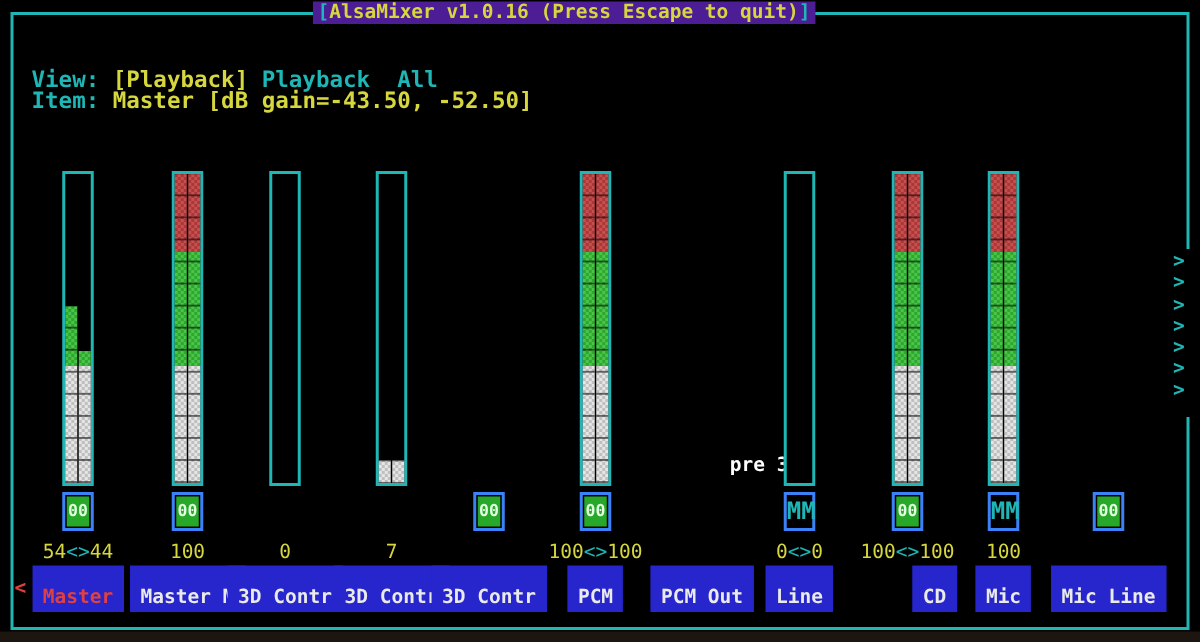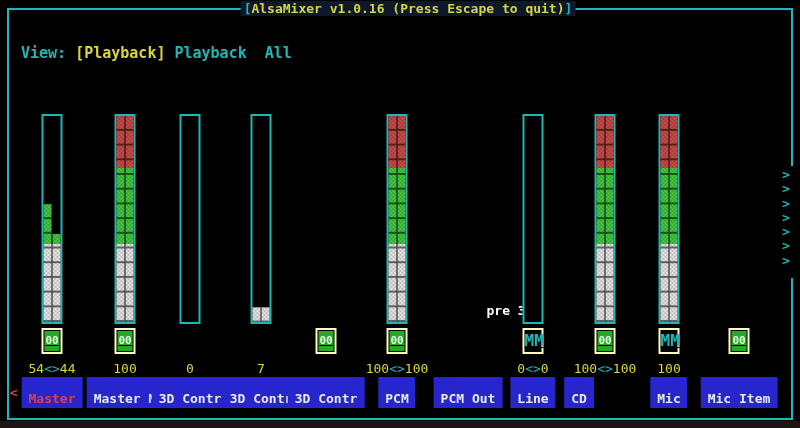--- a/index.html
+++ b/index.html
@@ -8,22 +8,22 @@
     font-family:"DejaVu Sans Mono", monospace; overflow:hidden;
     -webkit-user-select:none; user-select:none;
   }
   .cyan   { color:#1fb6b6; }
   .yellow { color:#d6d63e; }
   .win-border {
     position:absolute; left:7px; top:8px; width:786px; height:412px;
     border:2px solid #1fb6b6; box-sizing:border-box;
   }
   .title {
-    position:absolute; top:1px; left:408px; transform:translateX(-50%);
-    background:#0f172a; padding:0 3px; font-size:13px; font-weight:bold;
+    position:absolute; top:1px; left:376px; transform:translateX(-50%);
+    background:#4c1d95; padding:0 3px; font-size:13px; font-weight:bold;
     white-space:pre; z-index:3;
   }
   .hline {
     position:absolute; left:21px; font-size:15px; font-weight:bold;
     white-space:pre; z-index:2;
   }
   .hline .gap { padding-left:9px; }
   #row-card { top:15px; } #row-chip { top:29px; }
   #row-view { top:44px; } #row-item { top:58px; }
   .scroll-patch {
@@ -43,22 +43,22 @@
   
   .bar-box {
     position:absolute; top:114px; width:21px; height:210px;
     border:2px solid #1fb6b6; box-sizing:border-box; background:#000;
     transform:translateX(-50%); z-index:2;
   }
   .chan { position:absolute; bottom:0; width:8px; }
   .chan.L { left:0; } .chan.R { left:9px; }
   .mute-box {
     position:absolute; top:328px; width:21px; height:26px;
-    border:2px solid #fef9c3; box-sizing:border-box; background:#000;
-    transform:translateX(-50%); z-index:2; text-align:center;text-decoration:underline;
+    border:2px solid #3b82f6; box-sizing:border-box; background:#000;
+    transform:translateX(-50%); z-index:2; text-align:center;
   }
   .mute-on {
     width:15px; height:20px; margin:1px auto 0; background:#28a828;
     color:#e2ffe2; font-size:11px; font-weight:bold; line-height:20px;
   }
   .mute-mm {
     color:#1fb6b6; font-size:16px; font-weight:bold; line-height:21px;
   }
   .val {
     position:absolute; top:361px; transform:translateX(-50%);
@@ -88,20 +88,21 @@
 
   <div class="bottom-strip"></div>
   <div class="win-border"></div>
 
   <div class="title"><span class="cyan">[</span><span class="yellow">AlsaMixer v1.0.16 (Press Escape to quit)</span><span class="cyan">]</span></div>
 
 
 
   <div class="hline" id="row-view"><span class="cyan">View:</span><span class="yellow gap">[Playback]</span><span class="cyan gap">Playback  All</span></div>
 
+  <div class="hline" id="row-item"><span class="cyan">Item:</span><span class="yellow gap">Master [dB gain=-43.50, -52.50]</span></div>
 
   <div id="mixer">
       <div class="bar-box" style="left: 52px;">
         <div class="chan L" style="height: 118px; background-image: linear-gradient(to top, rgba(0, 0, 0, 0.55) 0px, rgba(0, 0, 0, 0.55) 1.5px, rgba(0, 0, 0, 0) 1.5px), repeating-conic-gradient(rgba(0, 0, 0, 0.16) 0%, rgba(0, 0, 0, 0.16) 25%, rgba(255, 255, 255, 0.05) 0%, rgba(255, 255, 255, 0.05) 50%), linear-gradient(to top, rgb(228, 228, 228) 0px, rgb(228, 228, 228) 78px, rgb(60, 196, 60) 78px, rgb(60, 196, 60) 154px, rgb(200, 68, 68) 154px, rgb(200, 68, 68) 206px); background-position: left bottom, left bottom, left bottom; background-size: 100% 14.714px, 4px 4px, 100% 206px; background-repeat: repeat-y, repeat, no-repeat;"></div>
         <div class="chan R" style="height: 88px; background-image: linear-gradient(to top, rgba(0, 0, 0, 0.55) 0px, rgba(0, 0, 0, 0.55) 1.5px, rgba(0, 0, 0, 0) 1.5px), repeating-conic-gradient(rgba(0, 0, 0, 0.16) 0%, rgba(0, 0, 0, 0.16) 25%, rgba(255, 255, 255, 0.05) 0%, rgba(255, 255, 255, 0.05) 50%), linear-gradient(to top, rgb(228, 228, 228) 0px, rgb(228, 228, 228) 78px, rgb(60, 196, 60) 78px, rgb(60, 196, 60) 154px, rgb(200, 68, 68) 154px, rgb(200, 68, 68) 206px); background-position: left bottom, left bottom, left bottom; background-size: 100% 14.714px, 4px 4px, 100% 206px; background-repeat: repeat-y, repeat, no-repeat;"></div>
       </div>
       <div class="mute-box" style="left: 52px;">
         <div class="mute-on">00</div>
       </div>
       <div class="val" style="left: 52px;"><span>54</span><span class="sep">&lt;&gt;</span><span>44</span></div>
@@ -146,34 +147,34 @@
       <div class="val" style="left: 533px;"><span>0</span><span class="sep">&lt;&gt;</span><span>0</span></div>
       <div class="label-row" style="left: 533px;"><span class="label-box">Line</span></div>
       <div class="bar-box" style="left: 605px;">
         <div class="chan L" style="height: 206px; background-image: linear-gradient(to top, rgba(0, 0, 0, 0.55) 0px, rgba(0, 0, 0, 0.55) 1.5px, rgba(0, 0, 0, 0) 1.5px), repeating-conic-gradient(rgba(0, 0, 0, 0.16) 0%, rgba(0, 0, 0, 0.16) 25%, rgba(255, 255, 255, 0.05) 0%, rgba(255, 255, 255, 0.05) 50%), linear-gradient(to top, rgb(228, 228, 228) 0px, rgb(228, 228, 228) 78px, rgb(60, 196, 60) 78px, rgb(60, 196, 60) 154px, rgb(200, 68, 68) 154px, rgb(200, 68, 68) 206px); background-position: left bottom, left bottom, left bottom; background-size: 100% 14.714px, 4px 4px, 100% 206px; background-repeat: repeat-y, repeat, no-repeat;"></div>
         <div class="chan R" style="height: 206px; background-image: linear-gradient(to top, rgba(0, 0, 0, 0.55) 0px, rgba(0, 0, 0, 0.55) 1.5px, rgba(0, 0, 0, 0) 1.5px), repeating-conic-gradient(rgba(0, 0, 0, 0.16) 0%, rgba(0, 0, 0, 0.16) 25%, rgba(255, 255, 255, 0.05) 0%, rgba(255, 255, 255, 0.05) 50%), linear-gradient(to top, rgb(228, 228, 228) 0px, rgb(228, 228, 228) 78px, rgb(60, 196, 60) 78px, rgb(60, 196, 60) 154px, rgb(200, 68, 68) 154px, rgb(200, 68, 68) 206px); background-position: left bottom, left bottom, left bottom; background-size: 100% 14.714px, 4px 4px, 100% 206px; background-repeat: repeat-y, repeat, no-repeat;"></div>
       </div>
       <div class="mute-box" style="left: 605px;">
         <div class="mute-on">00</div>
       </div>
       <div class="val" style="left: 605px;"><span>100</span><span class="sep">&lt;&gt;</span><span>100</span></div>
-      <div class="label-row" style="left: 579px;"><span class="label-box">CD</span></div>
+      <div class="label-row" style="left: 623px;"><span class="label-box">CD</span></div>
       <div class="bar-box" style="left: 669px;">
         <div class="chan L" style="height: 206px; background-image: linear-gradient(to top, rgba(0, 0, 0, 0.55) 0px, rgba(0, 0, 0, 0.55) 1.5px, rgba(0, 0, 0, 0) 1.5px), repeating-conic-gradient(rgba(0, 0, 0, 0.16) 0%, rgba(0, 0, 0, 0.16) 25%, rgba(255, 255, 255, 0.05) 0%, rgba(255, 255, 255, 0.05) 50%), linear-gradient(to top, rgb(228, 228, 228) 0px, rgb(228, 228, 228) 78px, rgb(60, 196, 60) 78px, rgb(60, 196, 60) 154px, rgb(200, 68, 68) 154px, rgb(200, 68, 68) 206px); background-position: left bottom, left bottom, left bottom; background-size: 100% 14.714px, 4px 4px, 100% 206px; background-repeat: repeat-y, repeat, no-repeat;"></div>
         <div class="chan R" style="height: 206px; background-image: linear-gradient(to top, rgba(0, 0, 0, 0.55) 0px, rgba(0, 0, 0, 0.55) 1.5px, rgba(0, 0, 0, 0) 1.5px), repeating-conic-gradient(rgba(0, 0, 0, 0.16) 0%, rgba(0, 0, 0, 0.16) 25%, rgba(255, 255, 255, 0.05) 0%, rgba(255, 255, 255, 0.05) 50%), linear-gradient(to top, rgb(228, 228, 228) 0px, rgb(228, 228, 228) 78px, rgb(60, 196, 60) 78px, rgb(60, 196, 60) 154px, rgb(200, 68, 68) 154px, rgb(200, 68, 68) 206px); background-position: left bottom, left bottom, left bottom; background-size: 100% 14.714px, 4px 4px, 100% 206px; background-repeat: repeat-y, repeat, no-repeat;"></div>
       </div>
       <div class="mute-box" style="left: 669px;">
         <div class="mute-mm">MM</div>
       </div>
       <div class="val" style="left: 669px;"><span>100</span></div>
       <div class="label-row" style="left: 669px;"><span class="label-box">Mic</span></div>
       <div class="mute-box" style="left: 739px;">
         <div class="mute-on">00</div>
       </div>
-      <div class="label-row" style="left: 739px;"><span class="label-box">Mic Item</span></div>
+      <div class="label-row" style="left: 739px;"><span class="label-box">Mic Line</span></div>
     </div>
 
   <div class="scroll-patch"></div>
   <div class="scroll-arrows" id="scroll-arrows">
       <span>&gt;</span>
       <span>&gt;</span>
       <span>&gt;</span>
       <span>&gt;</span>
       <span>&gt;</span>
       <span>&gt;</span>

